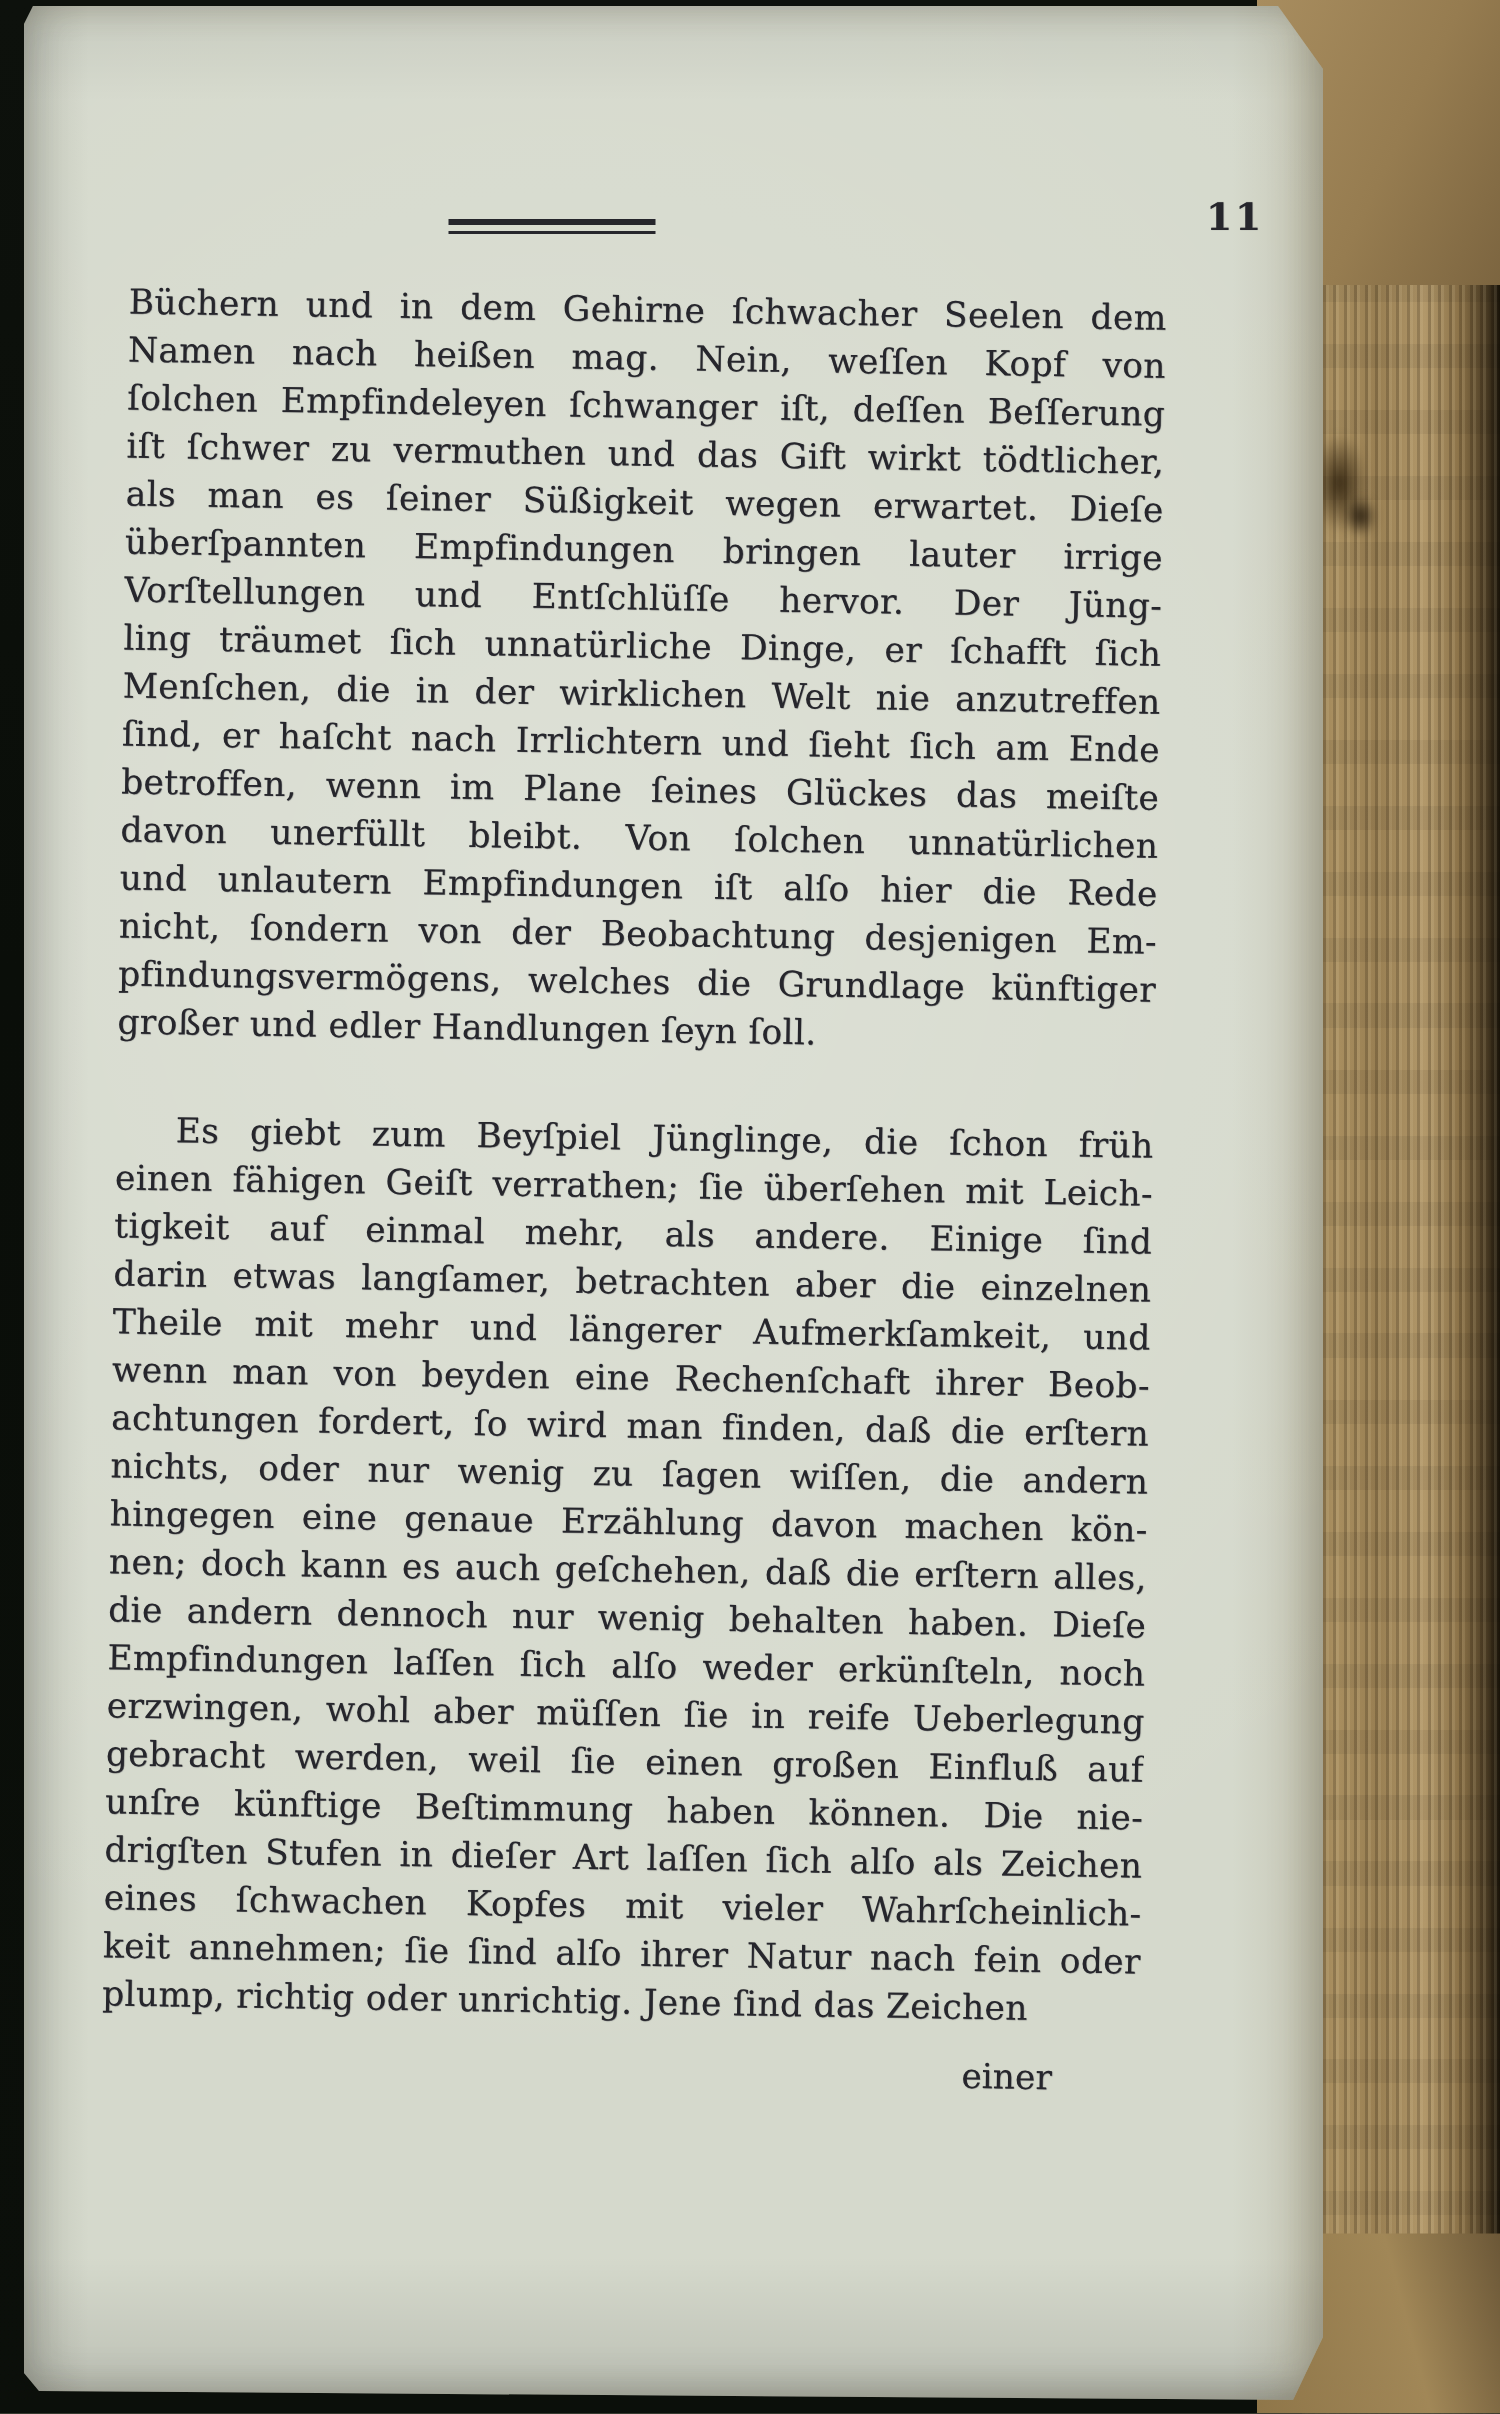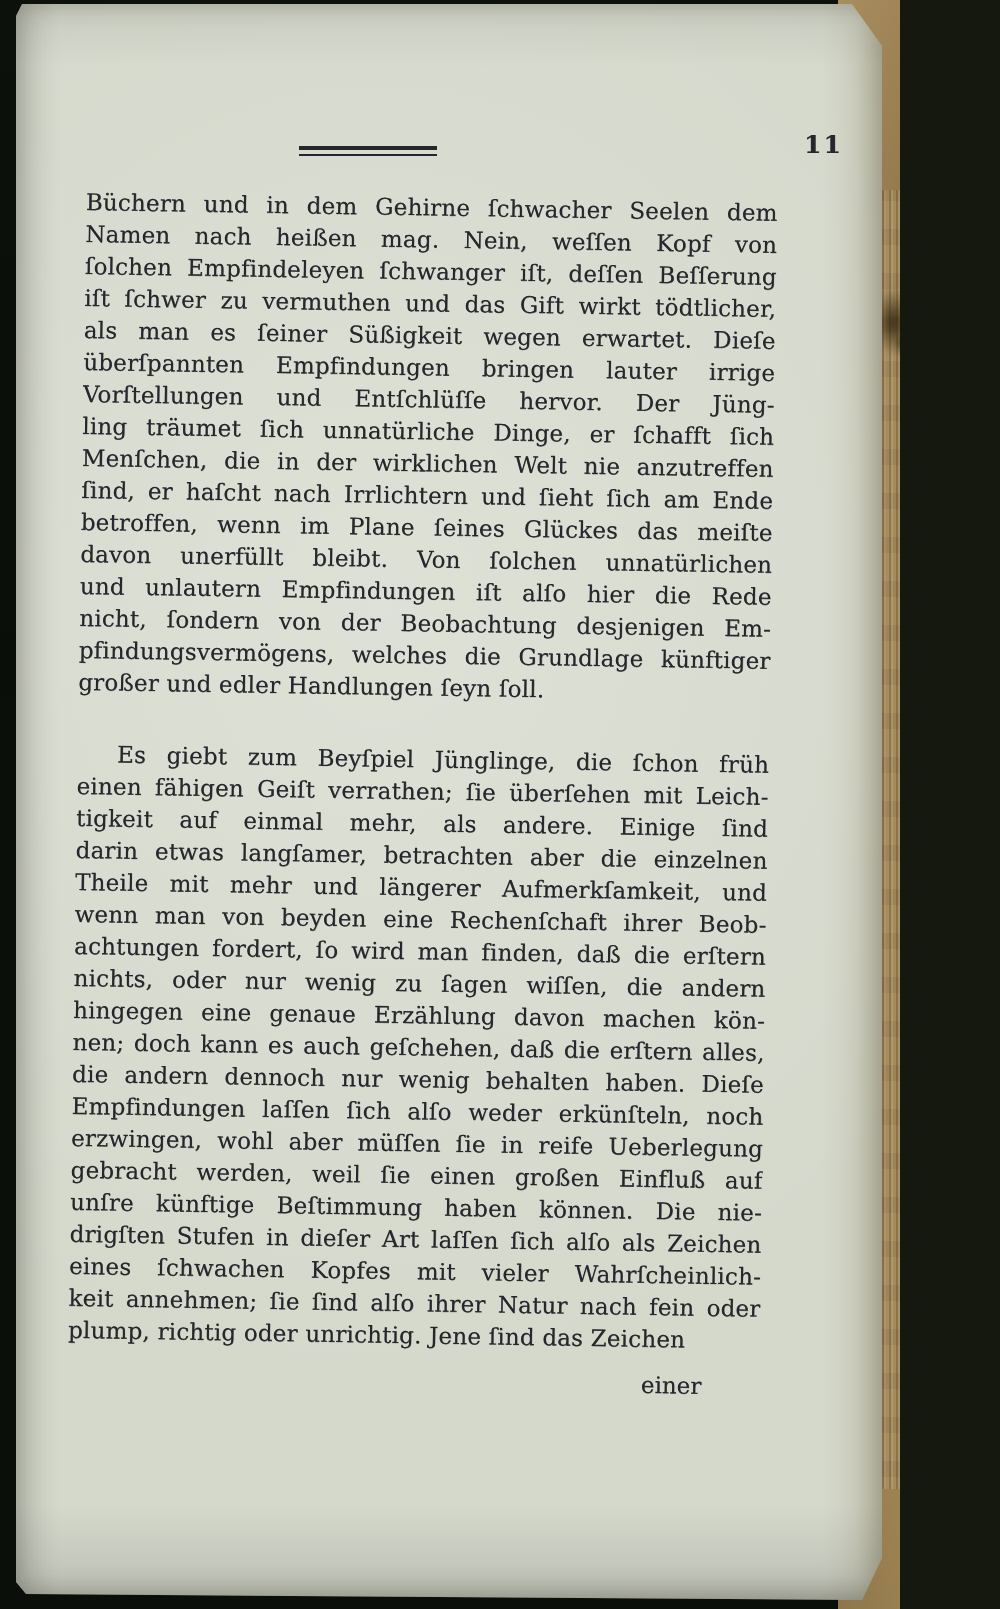--- a/index.html
+++ b/index.html
@@ -1,20 +1,20 @@
 <!DOCTYPE html>
 <html style="--ink: #26262c; --paper: #d5d9cc; --background: #0b0f0a; --fore-edge: #a18757;"><head>
 <meta charset="utf-8">
 <style>
   * { margin:0; padding:0; box-sizing:border-box; }
   html,body { background:#15180f; }
   body { font-family:"DejaVu Serif", serif; }
 
   .photo {
-    position:relative; width:900px; height:1609px; overflow:hidden;
+    position:relative; width:1000px; height:1609px; overflow:hidden;
     background:linear-gradient(180deg,#0d110c 0%,#0a0e09 40%,#0b0f0a 100%);
   }
 
   
   .fore-edge {
     position:absolute; top:0; left:868px; width:132px; height:100%;
     background-image:
       repeating-linear-gradient(90deg, rgba(30,20,8,0.20) 0 2px, rgba(255,240,200,0.10) 2px 4px, rgba(0,0,0,0) 4px 7px),
       repeating-linear-gradient(0deg, rgba(0,0,0,0.06) 0 16px, rgba(0,0,0,0) 16px 44px),
       linear-gradient(90deg, #8d7448 0%, #a98f60 16%, #997f52 38%, #b2986a 62%, #8a7147 80%, #4b3c24 93%, #191309 100%);

